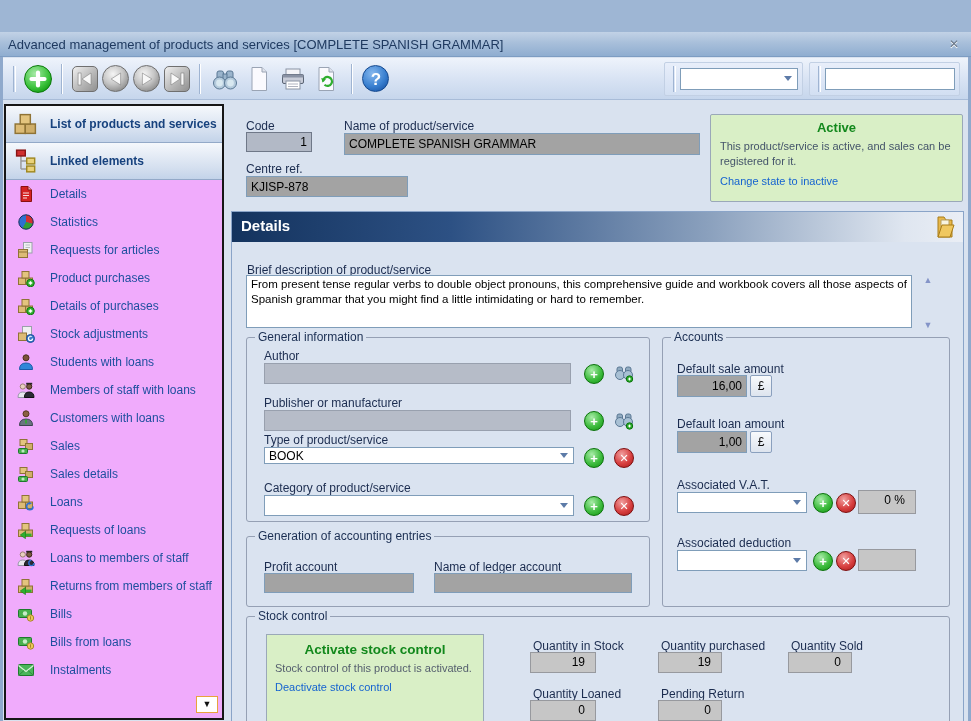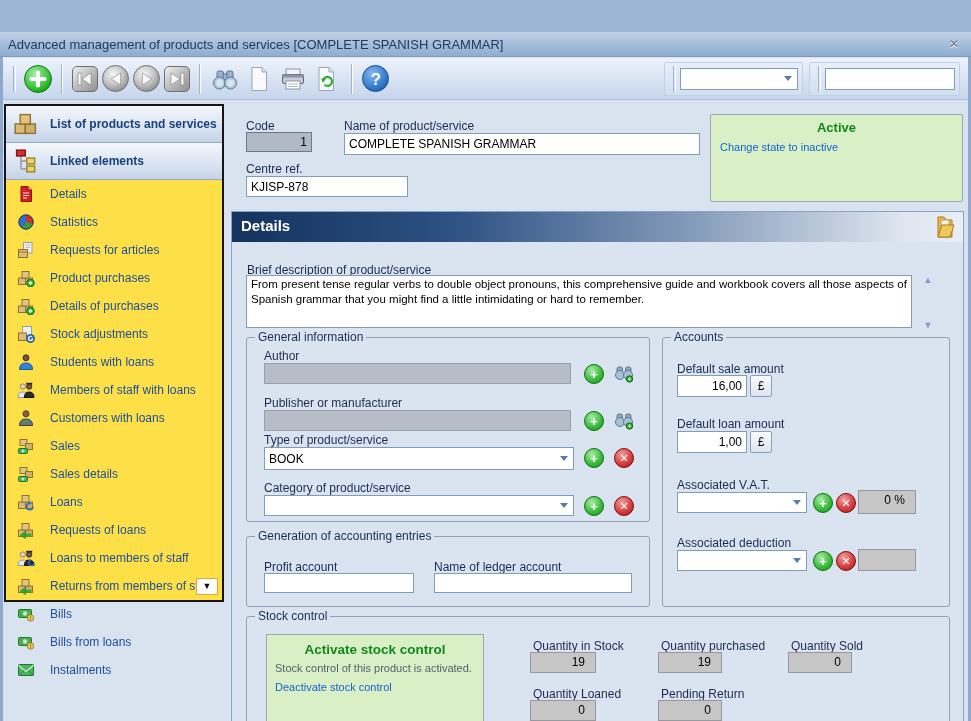--- a/index.html
+++ b/index.html
@@ -37,33 +37,33 @@
   .tb-right{margin-left:auto;display:flex;align-items:center;padding-right:8px;}
   .tb-group{display:flex;align-items:center;border:1px solid #c2d0e4;border-radius:2px;
     padding:3px 4px;margin-left:6px;background:linear-gradient(#e8eefa,#d2dff2);}
   .tb-combo{position:relative;width:118px;height:22px;}
   .tb-input{width:130px;height:22px;border:1px solid #7f9db9;font-size:12px;padding:0 4px;font-family:inherit;}
   
   .combo{background:#fff;border:1px solid #7f9db9;display:flex;align-items:center;font-size:12px;padding-left:4px;}
   .combo-arrow{margin-left:auto;margin-right:5px;width:0;height:0;border-left:4px solid transparent;
     border-right:4px solid transparent;border-top:5px solid #5d7ba8;}
   
-  .sidebar{position:absolute;left:4px;top:72px;width:220px;height:498px;background:#fde047;
+  .sidebar{position:absolute;left:4px;top:72px;width:220px;height:616px;background:#f0abfc;
     border:2px solid #161616;}
   .side-row{display:flex;align-items:center;height:28px;padding-left:7px;gap:11px;
     font-size:12px;color:#1d4f9e;cursor:default;white-space:nowrap;}
   .side-head{height:37px;font-weight:bold;color:#17427e;
     background:linear-gradient(#f5f8fc,#d4dfef 70%,#c3d3e9);border-bottom:1px solid #93a9c8;}
   .side-ic{display:flex;align-items:center;justify-content:center;width:26px;}
   .more-btn{position:absolute;right:4px;bottom:5px;width:22px;height:17px;background:#fff;
     border:1px solid #e8a33d;display:flex;align-items:center;justify-content:center;}
   .more-glyph{font-size:9px;color:#111;line-height:1;}
   
   .flabel{position:absolute;font-size:12px;color:#1b2c4f;white-space:nowrap;}
-  .tfield{position:absolute;background:#ffffff;border:1px solid #7f9db9;font-size:12px;
+  .tfield{position:absolute;background:#a3a3a3;border:1px solid #7f9db9;font-size:12px;
     padding:0 4px;font-family:inherit;color:#000;}
   .gray-field{position:absolute;background:#c6c6c6;border:1px solid #97999e;font-size:12px;
     text-align:right;padding:2px 10px 0 2px;color:#000;}
   .dis-input{position:absolute;background:#b6bcc8;border:1px solid #98a0ae;}
   
   #active-panel{position:absolute;left:710px;top:82px;width:253px;height:88px;background:#d9efc6;
     border:1px solid #9aa8b8;border-radius:2px;}
   #active-title{text-align:center;font-size:13px;font-weight:bold;color:#12881c;margin-top:5px;}
   #active-text{font-size:11px;color:#44546a;margin:4px 9px 0 9px;line-height:1.35;}
   .blue-link{color:#1563d0;font-size:11px;cursor:pointer;}
@@ -461,20 +461,21 @@
 
   <span class="flabel" style="left:246px;top:87px">Code</span>
   <input class="tfield" style="left: 246px; top: 100px; width: 66px; height: 20px; background: rgb(178, 185, 198); border-color: rgb(111, 120, 136); text-align: right;" readonly="" value="1">
   <span class="flabel" style="left:344px;top:87px">Name of product/service</span>
   <input class="tfield" style="left: 344px; top: 101px; width: 356px; height: 22px;" value="COMPLETE SPANISH GRAMMAR">
   <span class="flabel" style="left:246px;top:130px">Centre ref.</span>
   <input class="tfield" style="left: 246px; top: 144px; width: 162px; height: 21px;" value="KJISP-878">
 
   <div id="active-panel">
     <div id="active-title">Active</div>
+    <div id="active-text">This product/service is active, and sales can be registered for it.</div>
     <span class="blue-link" id="active-link">Change state to inactive</span>
   </div>
 
   <div id="details-panel">
     <div id="details-header">
       <span id="details-title">Details</span>
       <span id="details-folder">
         <svg width="26" height="26" viewBox="0 0 26 26">
           <path d="M6 3 h6 l2 3 h6 v17 h-14 z" fill="#e8b84a" stroke="#a87c18"></path>
           <path d="M9 6 h8 v14 h-8 z" fill="#f8f4e0" stroke="#b8a060"></path>
@@ -517,21 +518,21 @@
       <svg width="24" height="20" viewBox="0 0 22 20">
         <rect x="4" y="4" width="5.5" height="6" rx="2" fill="#90aac0" stroke="#5a7894"></rect>
         <rect x="12.5" y="4" width="5.5" height="6" rx="2" fill="#90aac0" stroke="#5a7894"></rect>
         <circle cx="7" cy="12" r="4.5" fill="#a8c0d4" stroke="#5a7894"></circle>
         <circle cx="15" cy="12" r="4.5" fill="#a8c0d4" stroke="#5a7894"></circle>
         <circle cx="16.5" cy="16" r="3.2" fill="#2fae2f" stroke="#0a720a"></circle>
         <path d="M16.5 14.6 v2.8 M15.1 16 h2.8" stroke="#fff" stroke-width="1"></path>
       </svg>
     </span>
     <span class="flabel" style="left:32px;top:221px">Type of product/service</span>
-    <div class="combo" style="left:32px;top:235px;width:310px;height:23px">
+    <div class="combo" style="left:32px;top:235px;width:310px;height:17px">
       <span class="combo-val">BOOK</span>
       <span class="combo-arrow"></span>
     </div>
     <span class="mini mini-plus" style="left:352px;top:236px">
         <span>+</span>
       </span>
     <span class="mini mini-x" style="left:382px;top:236px">
         <span>✕</span>
       </span>
     <span class="flabel" style="left:32px;top:269px">Category of product/service</span>

